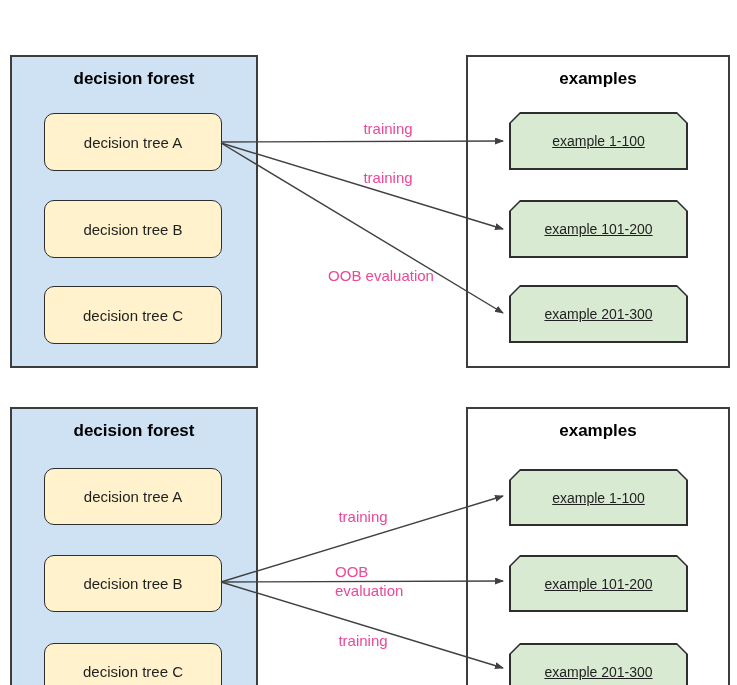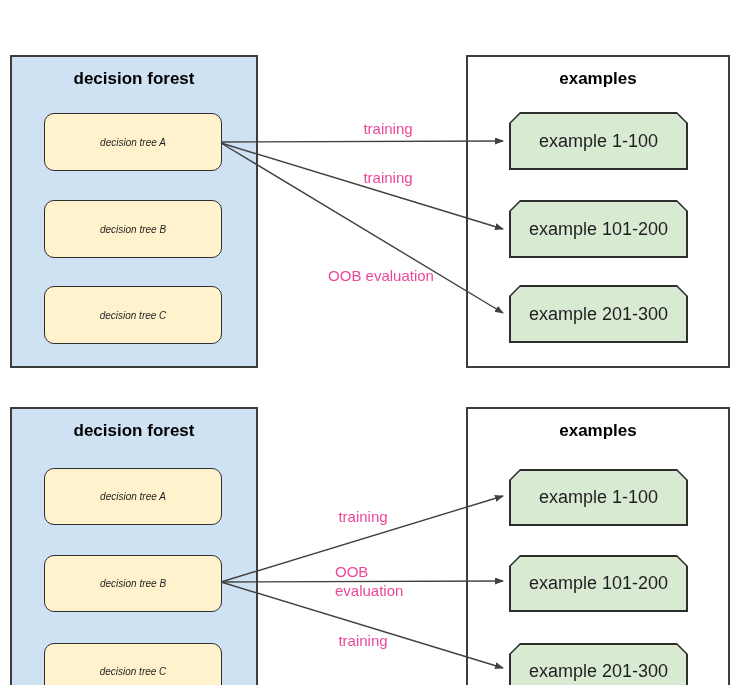--- a/index.html
+++ b/index.html
@@ -38,23 +38,22 @@
     box-sizing: border-box;
     width: 178px;
     height: 58px;
     left: 32px;
     background: #fff2cc;
     border: 1.6px solid #2e2e2e;
     border-radius: 10px;
     display: flex;
     align-items: center;
     justify-content: center;
-    font-size: 10px;
+    font-size: 15px;
     color: #1f1f1f;
-    font-style: italic;
   }
 
   .example-node {
     position: absolute;
     width: 179px;
     height: 58px;
     left: 41px;
   }
   .example-node .shape-border {
     position: absolute;
@@ -67,22 +66,23 @@
     inset: 1.6px;
     background: #d9ead3;
     clip-path: polygon(10px 0, calc(100% - 10px) 0, 100% 10px, 100% 100%, 0 100%, 0 10px);
   }
   .example-node .node-label {
     position: absolute;
     inset: 0;
     display: flex;
     align-items: center;
     justify-content: center;
-    font-size: 18px;
+    font-size: 14px;
     color: #1f1f1f;
+    text-decoration: underline;
   }
 
   .arrow-layer {
     position: absolute;
     inset: 0;
     z-index: 5;
     pointer-events: none;
   }
 
   .arrow-label {

